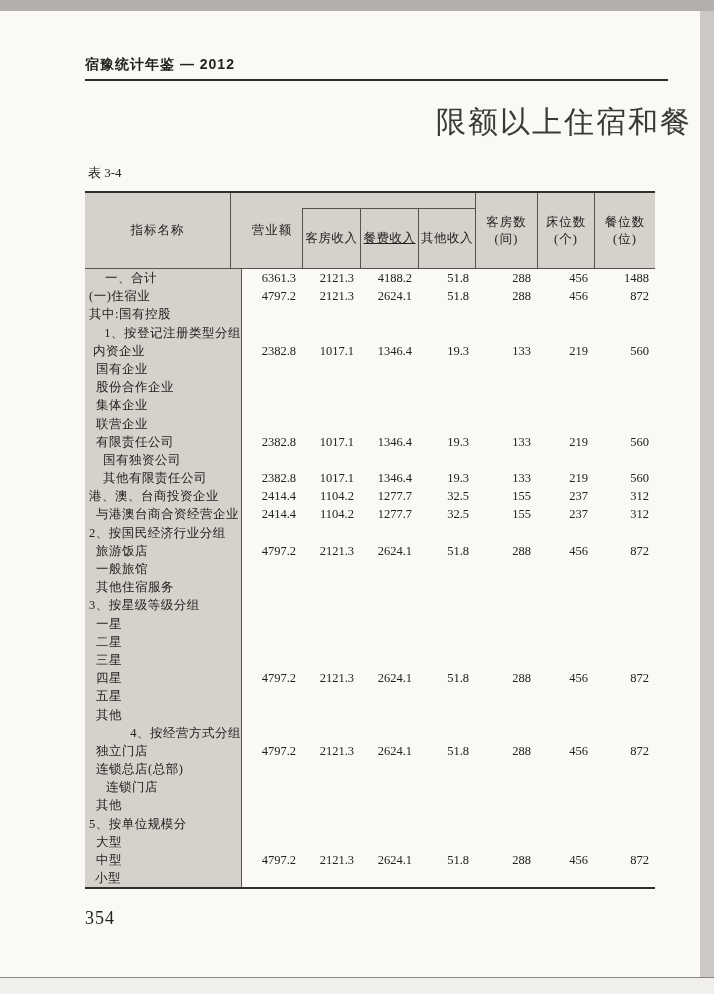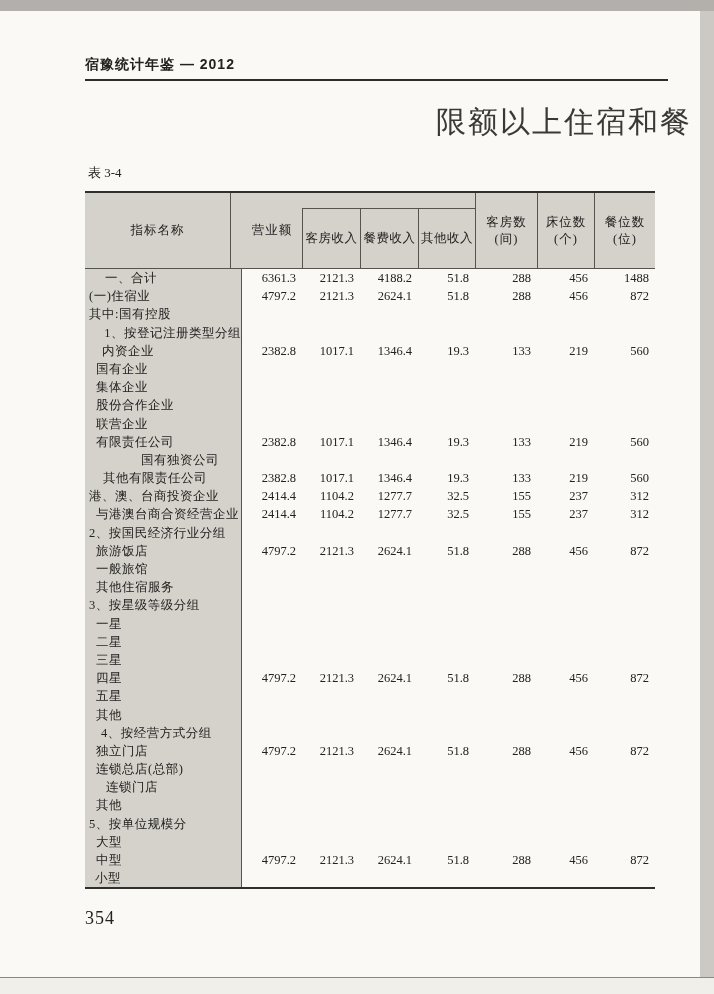--- a/index.html
+++ b/index.html
@@ -35,21 +35,21 @@
     border-top:2px solid #302f2b;border-bottom:1px solid #55534e;
     font-size:12.5px;
   }
   .hcell{position:absolute;top:0;bottom:0;display:flex;align-items:center;justify-content:center;letter-spacing:1px;}
   .hcell.indicator{left:0;width:146px;border-right:1px solid #55534e;box-sizing:border-box;}
   .hcell.turnover{left:157px;width:60px;}
   .subbox{position:absolute;left:217px;top:15px;bottom:0;width:173px;
     border-top:1px solid #55534e;border-left:1px solid #55534e;box-sizing:border-box;display:flex;}
   .subcell{display:flex;align-items:center;justify-content:center;box-sizing:border-box;font-size:12.5px;letter-spacing:0.5px;}
   .subcell.s1{width:58px;border-right:1px solid #55534e;}
-  .subcell.s2{width:58px;border-right:1px solid #55534e;}
+  .subcell.s2{width:58px;border-right:1px solid #55534e;text-decoration:underline;}
   .subcell.s3{width:56px;}
   .hcell.count{flex-direction:column;line-height:17px;box-sizing:border-box;border-left:1px solid #55534e;}
   .hcell.c1{left:390px;width:62px;}
   .hcell.c2{left:452px;width:57px;}
   .hcell.c3{left:509px;width:61px;}
 
   
   .tbody{border-bottom:2px solid #302f2b;}
   .trow{display:flex;height:18.2px;line-height:18.2px;font-size:12.5px;}
   .cell{box-sizing:border-box;white-space:nowrap;overflow:hidden;}
@@ -126,51 +126,51 @@
     <div class="cell label" style="padding-left: 4px; text-align: right;">1、按登记注册类型分组</div>
   <div class="cell v" style="width: 60px;"></div>
         <div class="cell v" style="width: 58px;"></div>
         <div class="cell v" style="width: 58px;"></div>
         <div class="cell v" style="width: 57px;"></div>
         <div class="cell v" style="width: 62px;"></div>
         <div class="cell v" style="width: 57px;"></div>
         <div class="cell v" style="width: 61px;"></div>
       </div>
       <div class="trow">
-    <div class="cell label" style="padding-left: 17px;">内资企业</div>
+    <div class="cell label" style="padding-left: 8px;">内资企业</div>
   <div class="cell v" style="width: 60px;">2382.8</div>
         <div class="cell v" style="width: 58px;">1017.1</div>
         <div class="cell v" style="width: 58px;">1346.4</div>
         <div class="cell v" style="width: 57px;">19.3</div>
         <div class="cell v" style="width: 62px;">133</div>
         <div class="cell v" style="width: 57px;">219</div>
         <div class="cell v" style="width: 61px;">560</div>
       </div>
       <div class="trow">
     <div class="cell label" style="padding-left: 11px;">国有企业</div>
   <div class="cell v" style="width: 60px;"></div>
         <div class="cell v" style="width: 58px;"></div>
         <div class="cell v" style="width: 58px;"></div>
         <div class="cell v" style="width: 57px;"></div>
         <div class="cell v" style="width: 62px;"></div>
         <div class="cell v" style="width: 57px;"></div>
         <div class="cell v" style="width: 61px;"></div>
       </div>
       <div class="trow">
+    <div class="cell label" style="padding-left: 11px;">股份合作企业</div>
+  <div class="cell v" style="width: 60px;"></div>
+        <div class="cell v" style="width: 58px;"></div>
+        <div class="cell v" style="width: 58px;"></div>
+        <div class="cell v" style="width: 57px;"></div>
+        <div class="cell v" style="width: 62px;"></div>
+        <div class="cell v" style="width: 57px;"></div>
+        <div class="cell v" style="width: 61px;"></div>
+      </div>
+      <div class="trow">
     <div class="cell label" style="padding-left: 11px;">集体企业</div>
-  <div class="cell v" style="width: 60px;"></div>
-        <div class="cell v" style="width: 58px;"></div>
-        <div class="cell v" style="width: 58px;"></div>
-        <div class="cell v" style="width: 57px;"></div>
-        <div class="cell v" style="width: 62px;"></div>
-        <div class="cell v" style="width: 57px;"></div>
-        <div class="cell v" style="width: 61px;"></div>
-      </div>
-      <div class="trow">
-    <div class="cell label" style="padding-left: 11px;">股份合作企业</div>
   <div class="cell v" style="width: 60px;"></div>
         <div class="cell v" style="width: 58px;"></div>
         <div class="cell v" style="width: 58px;"></div>
         <div class="cell v" style="width: 57px;"></div>
         <div class="cell v" style="width: 62px;"></div>
         <div class="cell v" style="width: 57px;"></div>
         <div class="cell v" style="width: 61px;"></div>
       </div>
       <div class="trow">
     <div class="cell label" style="padding-left: 11px;">联营企业</div>
@@ -186,21 +186,21 @@
     <div class="cell label" style="padding-left: 11px;">有限责任公司</div>
   <div class="cell v" style="width: 60px;">2382.8</div>
         <div class="cell v" style="width: 58px;">1017.1</div>
         <div class="cell v" style="width: 58px;">1346.4</div>
         <div class="cell v" style="width: 57px;">19.3</div>
         <div class="cell v" style="width: 62px;">133</div>
         <div class="cell v" style="width: 57px;">219</div>
         <div class="cell v" style="width: 61px;">560</div>
       </div>
       <div class="trow">
-    <div class="cell label" style="padding-left: 34px; text-align: center;">国有独资公司</div>
+    <div class="cell label" style="padding-left: 18px;">国有独资公司</div>
   <div class="cell v" style="width: 60px;"></div>
         <div class="cell v" style="width: 58px;"></div>
         <div class="cell v" style="width: 58px;"></div>
         <div class="cell v" style="width: 57px;"></div>
         <div class="cell v" style="width: 62px;"></div>
         <div class="cell v" style="width: 57px;"></div>
         <div class="cell v" style="width: 61px;"></div>
       </div>
       <div class="trow">
     <div class="cell label" style="padding-left: 18px;">其他有限责任公司</div>
@@ -336,21 +336,21 @@
     <div class="cell label" style="padding-left: 11px;">其他</div>
   <div class="cell v" style="width: 60px;"></div>
         <div class="cell v" style="width: 58px;"></div>
         <div class="cell v" style="width: 58px;"></div>
         <div class="cell v" style="width: 57px;"></div>
         <div class="cell v" style="width: 62px;"></div>
         <div class="cell v" style="width: 57px;"></div>
         <div class="cell v" style="width: 61px;"></div>
       </div>
       <div class="trow">
-    <div class="cell label" style="padding-left: 16px;">4、按经营方式分组</div>
+    <div class="cell label" style="padding-left: 4px; text-align: right;">4、按经营方式分组</div>
   <div class="cell v" style="width: 60px;"></div>
         <div class="cell v" style="width: 58px;"></div>
         <div class="cell v" style="width: 58px;"></div>
         <div class="cell v" style="width: 57px;"></div>
         <div class="cell v" style="width: 62px;"></div>
         <div class="cell v" style="width: 57px;"></div>
         <div class="cell v" style="width: 61px;"></div>
       </div>
       <div class="trow">
     <div class="cell label" style="padding-left: 11px;">独立门店</div>

